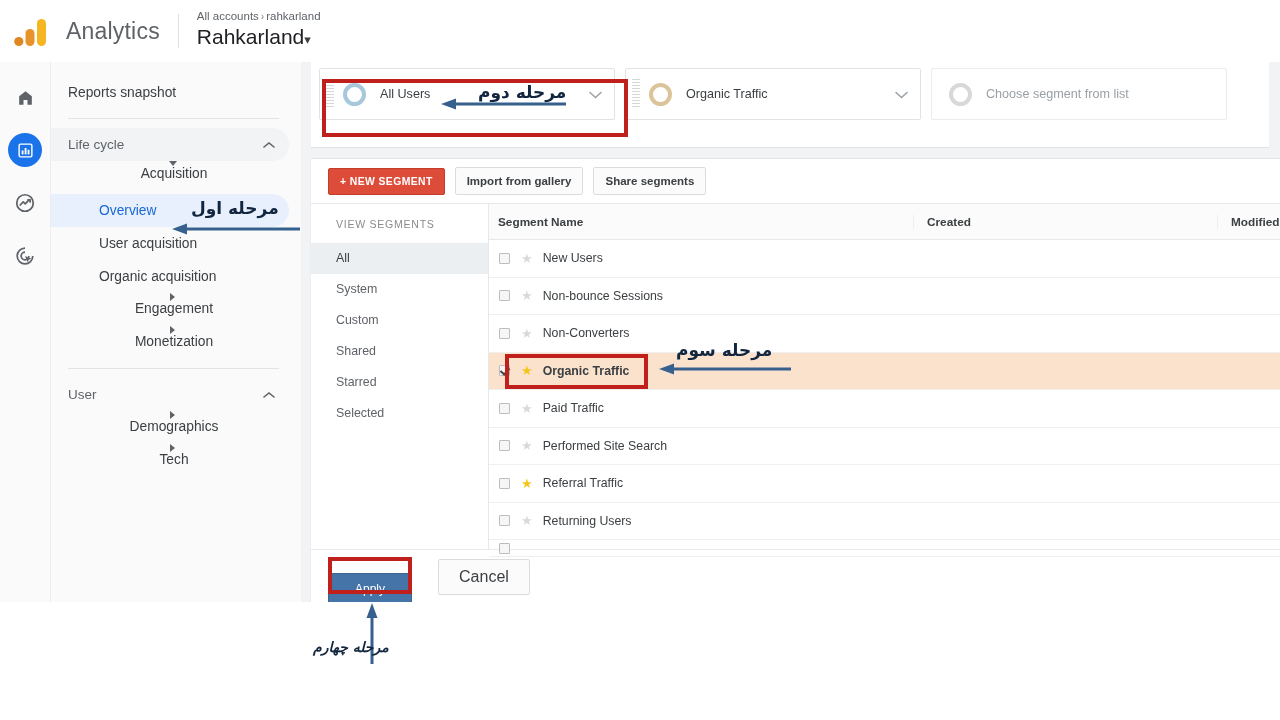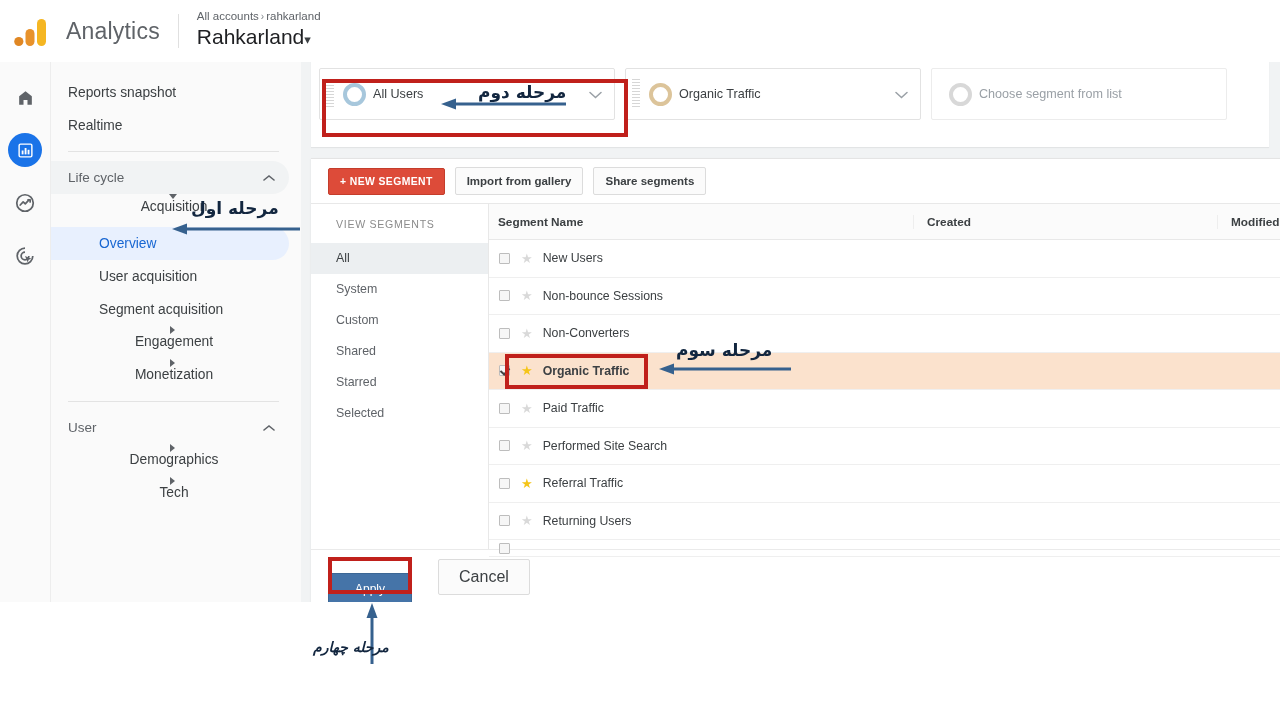--- a/index.html
+++ b/index.html
@@ -80,21 +80,21 @@
     margin-right:10px; border-radius:2px;
   }
   .seg-pill.p1 { width:296px; }
   .seg-pill.p2 { width:296px; }
   .seg-pill.p3 { width:296px; border-style:solid; border-color:#ececec; }
   .grip { width:8px; height:30px; margin-left:6px;
     background:repeating-linear-gradient(to bottom,#d6d6d6 0 1px, transparent 1px 3px); }
   .donut { width:23px;height:23px;border-radius:50%;border:4px solid #a7c7dc; margin-left:9px; box-sizing:border-box;}
   .donut.organic { border-color:#dcc49a; }
   .donut.empty { border-color:#d8d8d8; }
-  .seg-label { font-size:12.6px; color:#3c4043; margin-left:7px; }
+  .seg-label { font-size:12.6px; color:#3c4043; margin-left:14px; }
   .seg-label.placeholder { color:#9aa0a6; }
   .pill-chev { position:absolute; right:12px; top:18px; font-size:13px; color:#9aa0a6; }
 
   
   .segpanel {
     position:absolute; left:10px; top:158px; width:975px; height:444px;
     background:#fff; box-sizing:border-box; border-top:1px solid #e4e4e4;
     box-shadow:0 1px 2px rgba(0,0,0,.08);
   }
   .seg-toolbar { height:44px; display:flex; align-items:center; padding-left:17px; }
@@ -193,23 +193,20 @@
         <path d="M16.2 12A4.2 4.2 0 1 1 12 7.8"></path>
         <path d="M12 12l7 3-3 1-1 3z" fill="#5f6368" stroke="none"></path>
       </svg>
     </div>
   </div>
 
   <div class="sidenav">
     <div class="nav-row top">
       <span>Reports snapshot</span>
     </div>
-    <div class="nav-row top">
-      <span>Realtime</span>
-    </div>
 
     <div class="nav-divider"></div>
 
     <div class="nav-row section">
       <span>Life cycle</span>
       <span class="nav-chevup">
         <svg width="12" height="8" viewBox="0 0 12 8" fill="none" stroke="#5f6368" stroke-width="1.6">
             <path d="M1 6l5-4 5 4" stroke-linecap="round"></path>
           </svg>
       </span>
@@ -219,21 +216,21 @@
       <span class="nav-caret-down"></span>
       <span>Acquisition</span>
     </div>
     <div class="nav-row child selected">
       <span>Overview</span>
     </div>
     <div class="nav-row child">
       <span>User acquisition</span>
     </div>
     <div class="nav-row child">
-      <span>Segment acquisition</span>
+      <span>Organic acquisition</span>
     </div>
 
     <div class="nav-row group">
       <span class="nav-caret-right"></span>
       <span>Engagement</span>
     </div>
     <div class="nav-row group">
       <span class="nav-caret-right"></span>
       <span>Monetization</span>
     </div>

